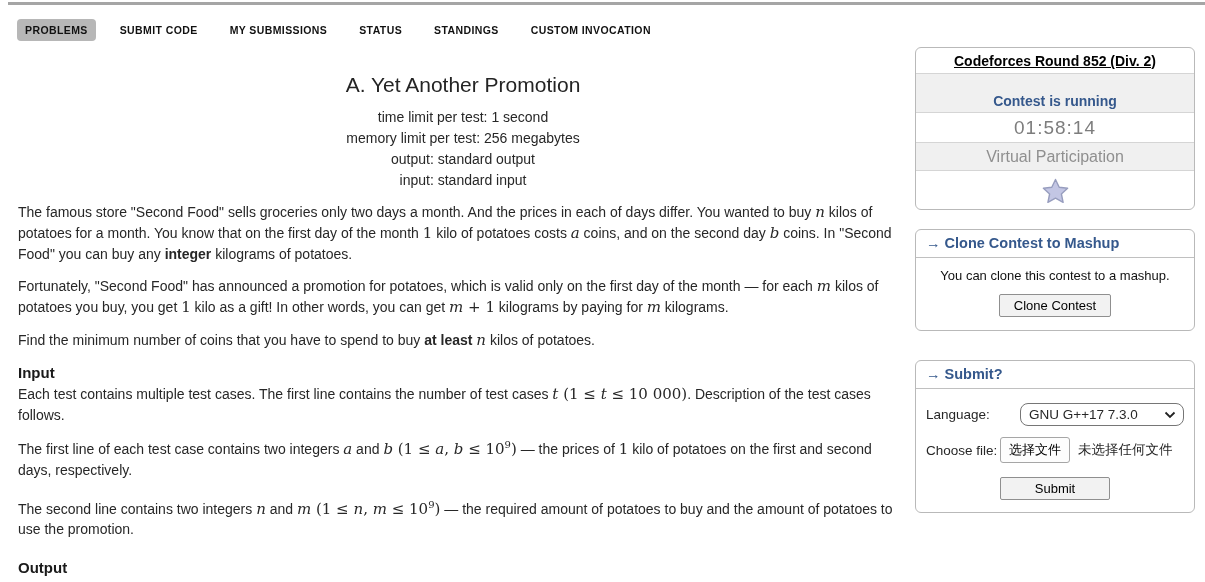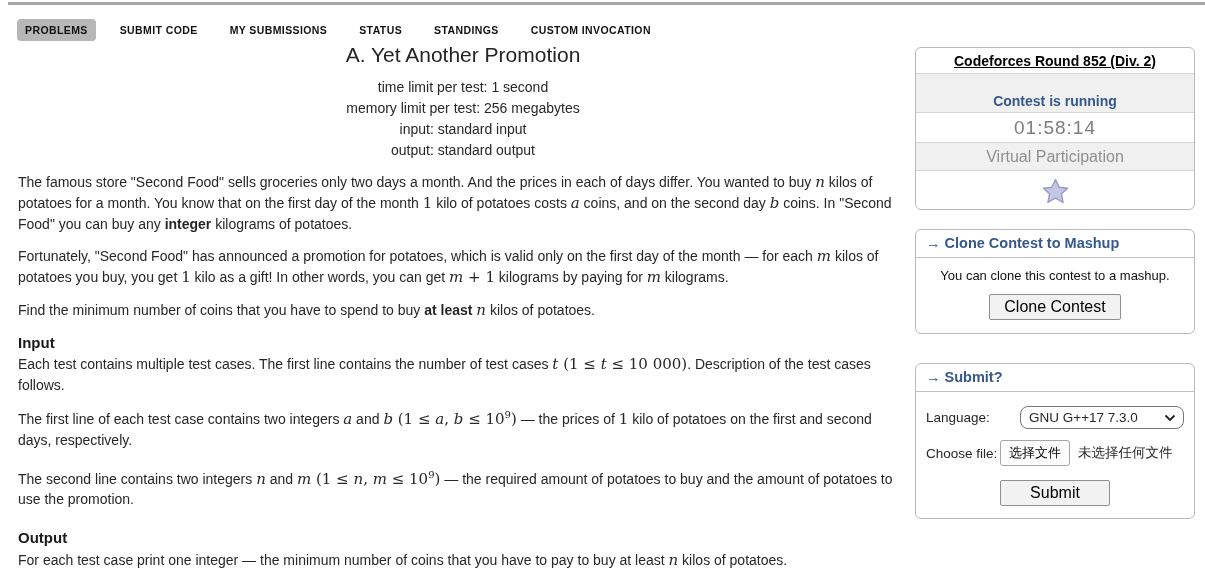--- a/index.html
+++ b/index.html
@@ -9,21 +9,21 @@
   .topline { position: absolute; left: 8px; top: 2px; right: 0; height: 3px; background: #a5a5a5; }
 
   
   .tabbar { position: absolute; left: 17px; top: 19px; display: flex; align-items: center; gap: 16px; }
   .tab { font-size: 10.5px; font-weight: bold; letter-spacing: 0.4px; color: #111;
          padding: 5px 8px; border-radius: 4px; cursor: pointer; white-space: nowrap; }
   .tab.active { background: #b7b7b7; }
 
   
   .main { position: absolute; left: 18px; top: 0; width: 890px; }
-  .prob-title { margin-top: 42px; text-align: center; font-size: 21px; color: #242424; line-height: 25px; }
+  .prob-title { margin-top: 72px; text-align: center; font-size: 21px; color: #242424; line-height: 25px; }
   .props { margin-top: 10px; text-align: center; font-size: 14px; line-height: 21px; }
   .stmt p { font-size: 14px; line-height: 21px; }
   .p1 { margin-top: 11px; } .p2 { margin-top: 11px; } .p3 { margin-top: 12px; }
   .sec-h { margin-top: 12px; font-size: 15px; font-weight: bold; line-height: 20px; color: #1a1a1a; }
   .sec-h2 { margin-top: 18px; }
   .ip1 { margin-top: 1px; } .ip2 { margin-top: 8px; } .ip3 { margin-top: 13px; }
   .op1 { margin-top: 2px; }
   .b { font-weight: bold; }
   .mi { font-family: "DejaVu Serif", serif; font-style: italic; font-size: 15px; }
   .mn { font-family: "DejaVu Serif", serif; font-size: 15px; }
@@ -43,21 +43,21 @@
                  font-size: 16px; color: #8f8f8f; }
   .row-star { border-top: 1px solid #d5d5d5; padding: 7px 0 6px; }
   .row-star svg { display: block; margin: 0 auto; }
 
   .capbox { margin-top: 19px; }
   .capbox .cap { padding: 5px 10px 6px; font-size: 14.5px; font-weight: bold; color: #35588c;
                  border-bottom: 1px solid #c0c0c0; }
   .clone-body { padding: 10px 8px 13px; text-align: center; }
   .clone-text { font-size: 13px; color: #111; }
   .btn { display: inline-block; background: #f2f2f2; border: 1px solid #8f8f8f; border-radius: 2px;
-         font-family: "Liberation Sans", sans-serif; font-size: 16px; color: #000;
+         font-family: "Liberation Sans", sans-serif; font-size: 13px; color: #000;
          padding: 3px 14px; cursor: pointer; }
   .clone-body .btn { margin-top: 11px; }
 
   .submit-box { margin-top: 29px; }
   .submit-body { padding: 14px 10px 12px; }
   .lang-row { display: flex; align-items: center; gap: 20px; }
   .lang-label { font-size: 13.5px; width: 74px; flex: none; }
   .lang-select { flex: 1; display: flex; align-items: center; justify-content: space-between;
                  height: 23px; border: 1px solid #767676; border-radius: 8px; background: #fff;
                  font-size: 13.5px; padding: 0 7px 0 8px; cursor: pointer; }
@@ -81,22 +81,22 @@
   <span class="tab">STATUS</span>
   <span class="tab">STANDINGS</span>
   <span class="tab">CUSTOM INVOCATION</span>
 </div>
 
 <div class="main">
   <div class="prob-title">A. Yet Another Promotion</div>
   <div class="props">
     <div>time limit per test: 1 second</div>
     <div>memory limit per test: 256 megabytes</div>
+    <div>output: standard output</div>
     <div>input: standard input</div>
-    <div>output: standard output</div>
   </div>
   <div class="stmt">
     <p class="p1"><span>The famous store "Second Food" sells groceries only two days a month. And the prices in each of days differ. You wanted to buy </span><span class="mi">n</span><span> kilos of potatoes for a month. You know that on the first day of the month </span><span class="mn">1</span><span> kilo of potatoes costs </span><span class="mi">a</span><span> coins, and on the second day </span><span class="mi">b</span><span> coins. In "Second Food" you can buy any </span><span class="b">integer</span><span> kilograms of potatoes.</span></p>
     <p class="p2"><span>Fortunately, "Second Food" has announced a promotion for potatoes, which is valid only on the first day of the month — for each </span><span class="mi">m</span><span> kilos of potatoes you buy, you get </span><span class="mn">1</span><span> kilo as a gift! In other words, you can get </span><span class="mi">m</span><span class="mn"> + 1</span><span> kilograms by paying for </span><span class="mi">m</span><span> kilograms.</span></p>
     <p class="p3"><span>Find the minimum number of coins that you have to spend to buy </span><span class="b">at least</span><span> </span><span class="mi">n</span><span> kilos of potatoes.</span></p>
     <div class="sec-h">Input</div>
     <p class="ip1"><span>Each test contains multiple test cases. The first line contains the number of test cases </span><span class="mi">t</span><span class="mn"> (1 ≤ </span><span class="mi">t</span><span class="mn"> ≤ 10 000)</span><span>. Description of the test cases follows.</span></p>
     <p class="ip2"><span>The first line of each test case contains two integers </span><span class="mi">a</span><span> and </span><span class="mi">b</span><span class="mn"> (1 ≤ </span><span class="mi">a</span><span class="mn">, </span><span class="mi">b</span><span class="mn"> ≤ 10</span><sup class="mn">9</sup><span class="mn">)</span><span> — the prices of </span><span class="mn">1</span><span> kilo of potatoes on the first and second days, respectively.</span></p>
     <p class="ip3"><span>The second line contains two integers </span><span class="mi">n</span><span> and </span><span class="mi">m</span><span class="mn"> (1 ≤ </span><span class="mi">n</span><span class="mn">, </span><span class="mi">m</span><span class="mn"> ≤ 10</span><sup class="mn">9</sup><span class="mn">)</span><span> — the required amount of potatoes to buy and the amount of potatoes to use the promotion.</span></p>
     <div class="sec-h sec-h2">Output</div>

